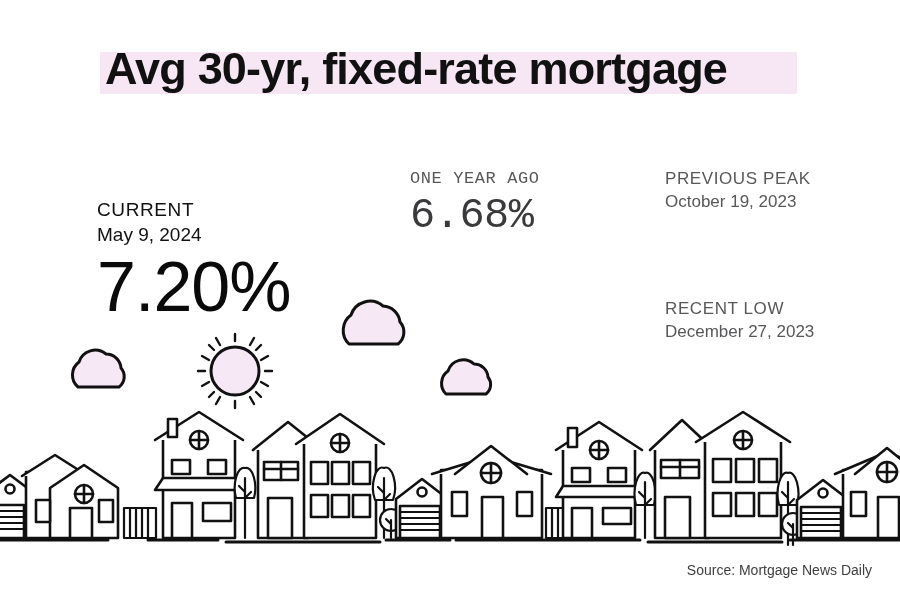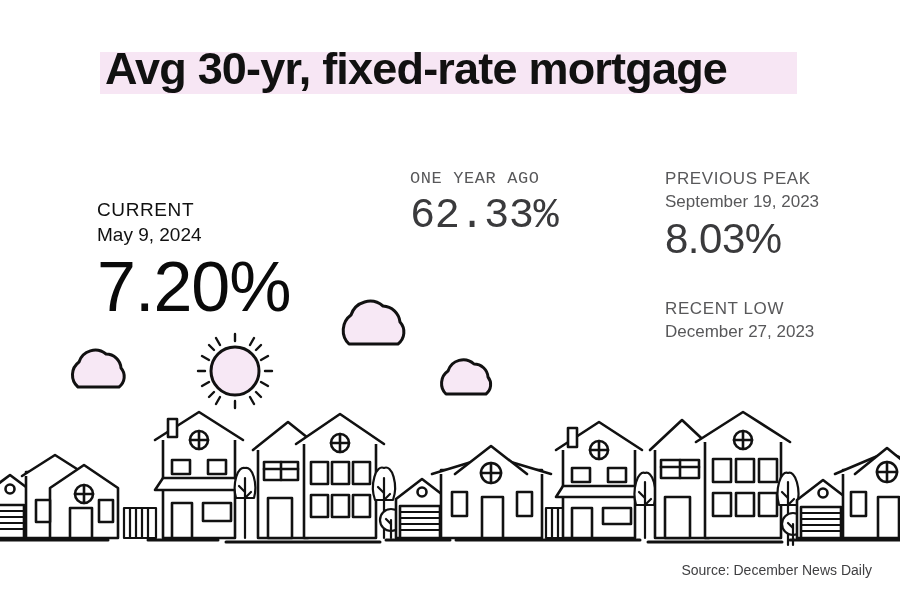--- a/index.html
+++ b/index.html
@@ -375,29 +375,28 @@
   </div>
 
   <div class="stat" id="stat-current">
     <div class="stat-label">CURRENT</div>
     <div class="stat-date">May 9, 2024</div>
     <div class="stat-value">7.20%</div>
   </div>
 
   <div class="stat stat-sec" id="stat-year-ago">
     <div class="stat-label">ONE YEAR AGO</div>
-    <div class="stat-value">62.33%</div>
+    <div class="stat-value">6.68%</div>
   </div>
 
   <div class="stat stat-sec" id="stat-prev-peak">
     <div class="stat-label">PREVIOUS PEAK</div>
-    <div class="stat-date">September 19, 2023</div>
-    <div class="stat-value">8.03%</div>
+    <div class="stat-date">October 19, 2023</div>
   </div>
 
   <div class="stat stat-sec" id="stat-recent-low">
     <div class="stat-label">RECENT LOW</div>
     <div class="stat-date">December 27, 2023</div>
   </div>
 
-  <div id="source-note">Source: December News Daily</div>
+  <div id="source-note">Source: Mortgage News Daily</div>
 
 </div>
 
 </body></html>

